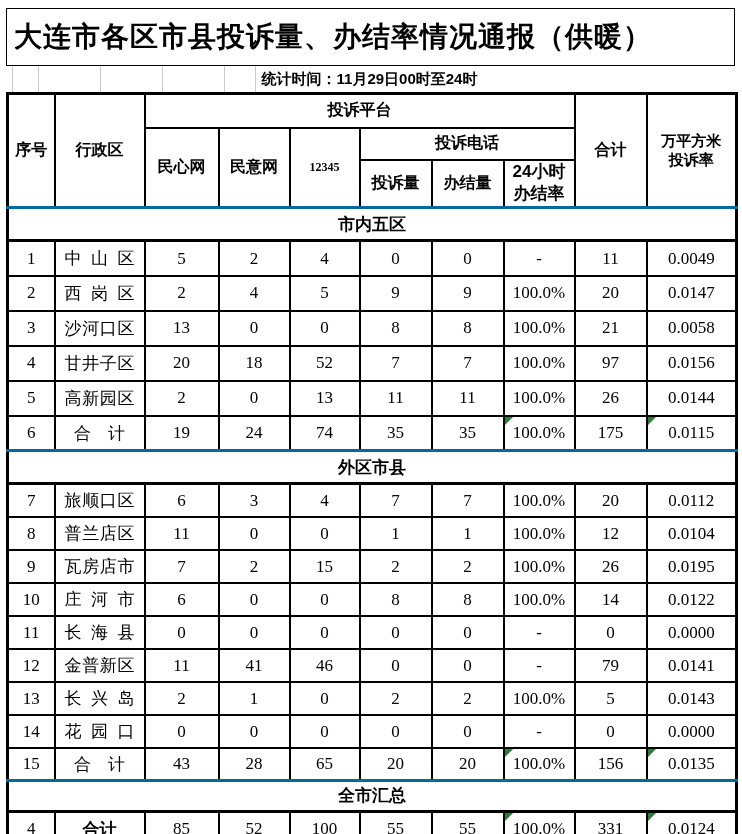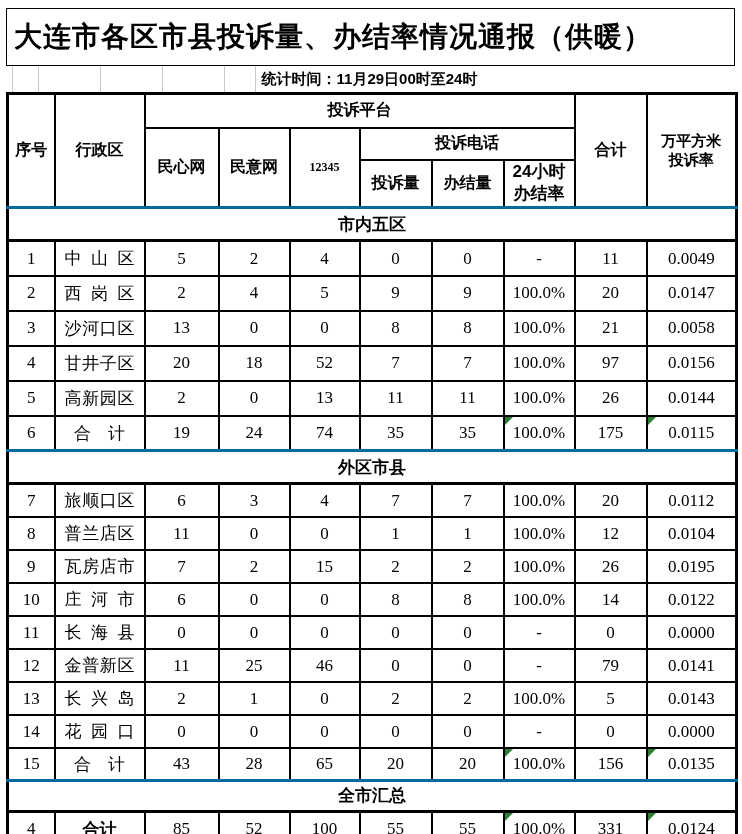--- a/index.html
+++ b/index.html
@@ -305,21 +305,21 @@
           <td class="num">0</td>
           <td class="num">0</td>
           <td class="num">-</td>
           <td class="num">0</td>
           <td class="num">0.0000</td>
         </tr>
         <tr>
           <td class="no">12</td>
           <td class="district dist">金普新区</td>
           <td class="num">11</td>
-          <td class="num">25</td>
+          <td class="num">41</td>
           <td class="num">46</td>
           <td class="num">0</td>
           <td class="num">0</td>
           <td class="num">-</td>
           <td class="num">79</td>
           <td class="num">0.0141</td>
         </tr>
         <tr>
           <td class="no">13</td>
           <td class="district dist">长兴岛</td>

